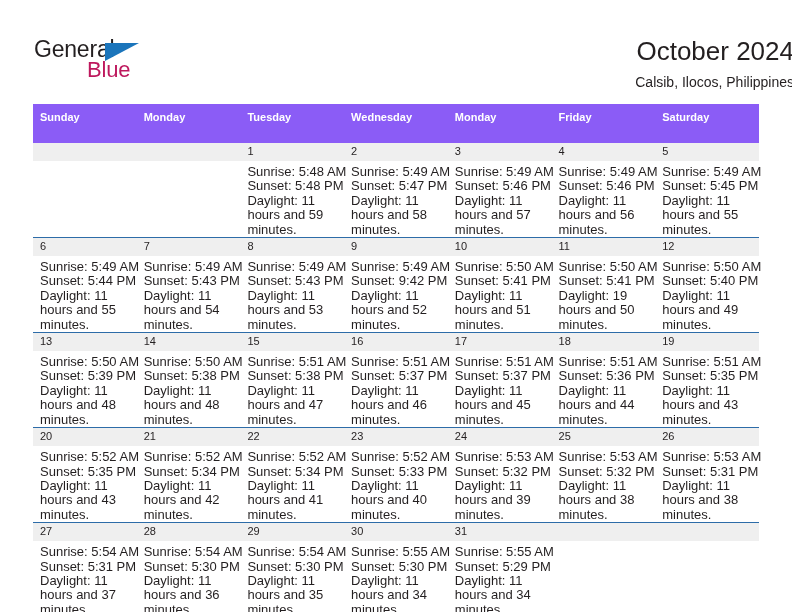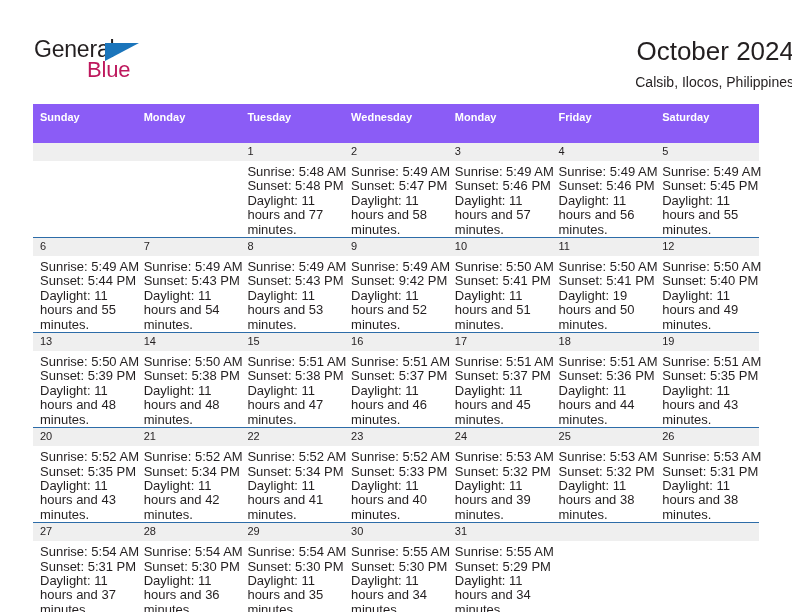--- a/index.html
+++ b/index.html
@@ -179,21 +179,21 @@
             <span class="daynum empty"></span>
           </td>
           <td class="blank">
             <span class="daynum empty"></span>
           </td>
           <td>
             <span class="daynum">1</span>
             <span class="info">
               <span>Sunrise: 5:48 AM</span>
               <span>Sunset: 5:48 PM</span>
-              <span class="daylight">Daylight: 11 hours and 77 minutes.</span>
+              <span class="daylight">Daylight: 11 hours and 59 minutes.</span>
             </span>
           </td>
           <td>
             <span class="daynum">2</span>
             <span class="info">
               <span>Sunrise: 5:49 AM</span>
               <span>Sunset: 5:47 PM</span>
               <span class="daylight">Daylight: 11 hours and 58 minutes.</span>
             </span>
           </td>

